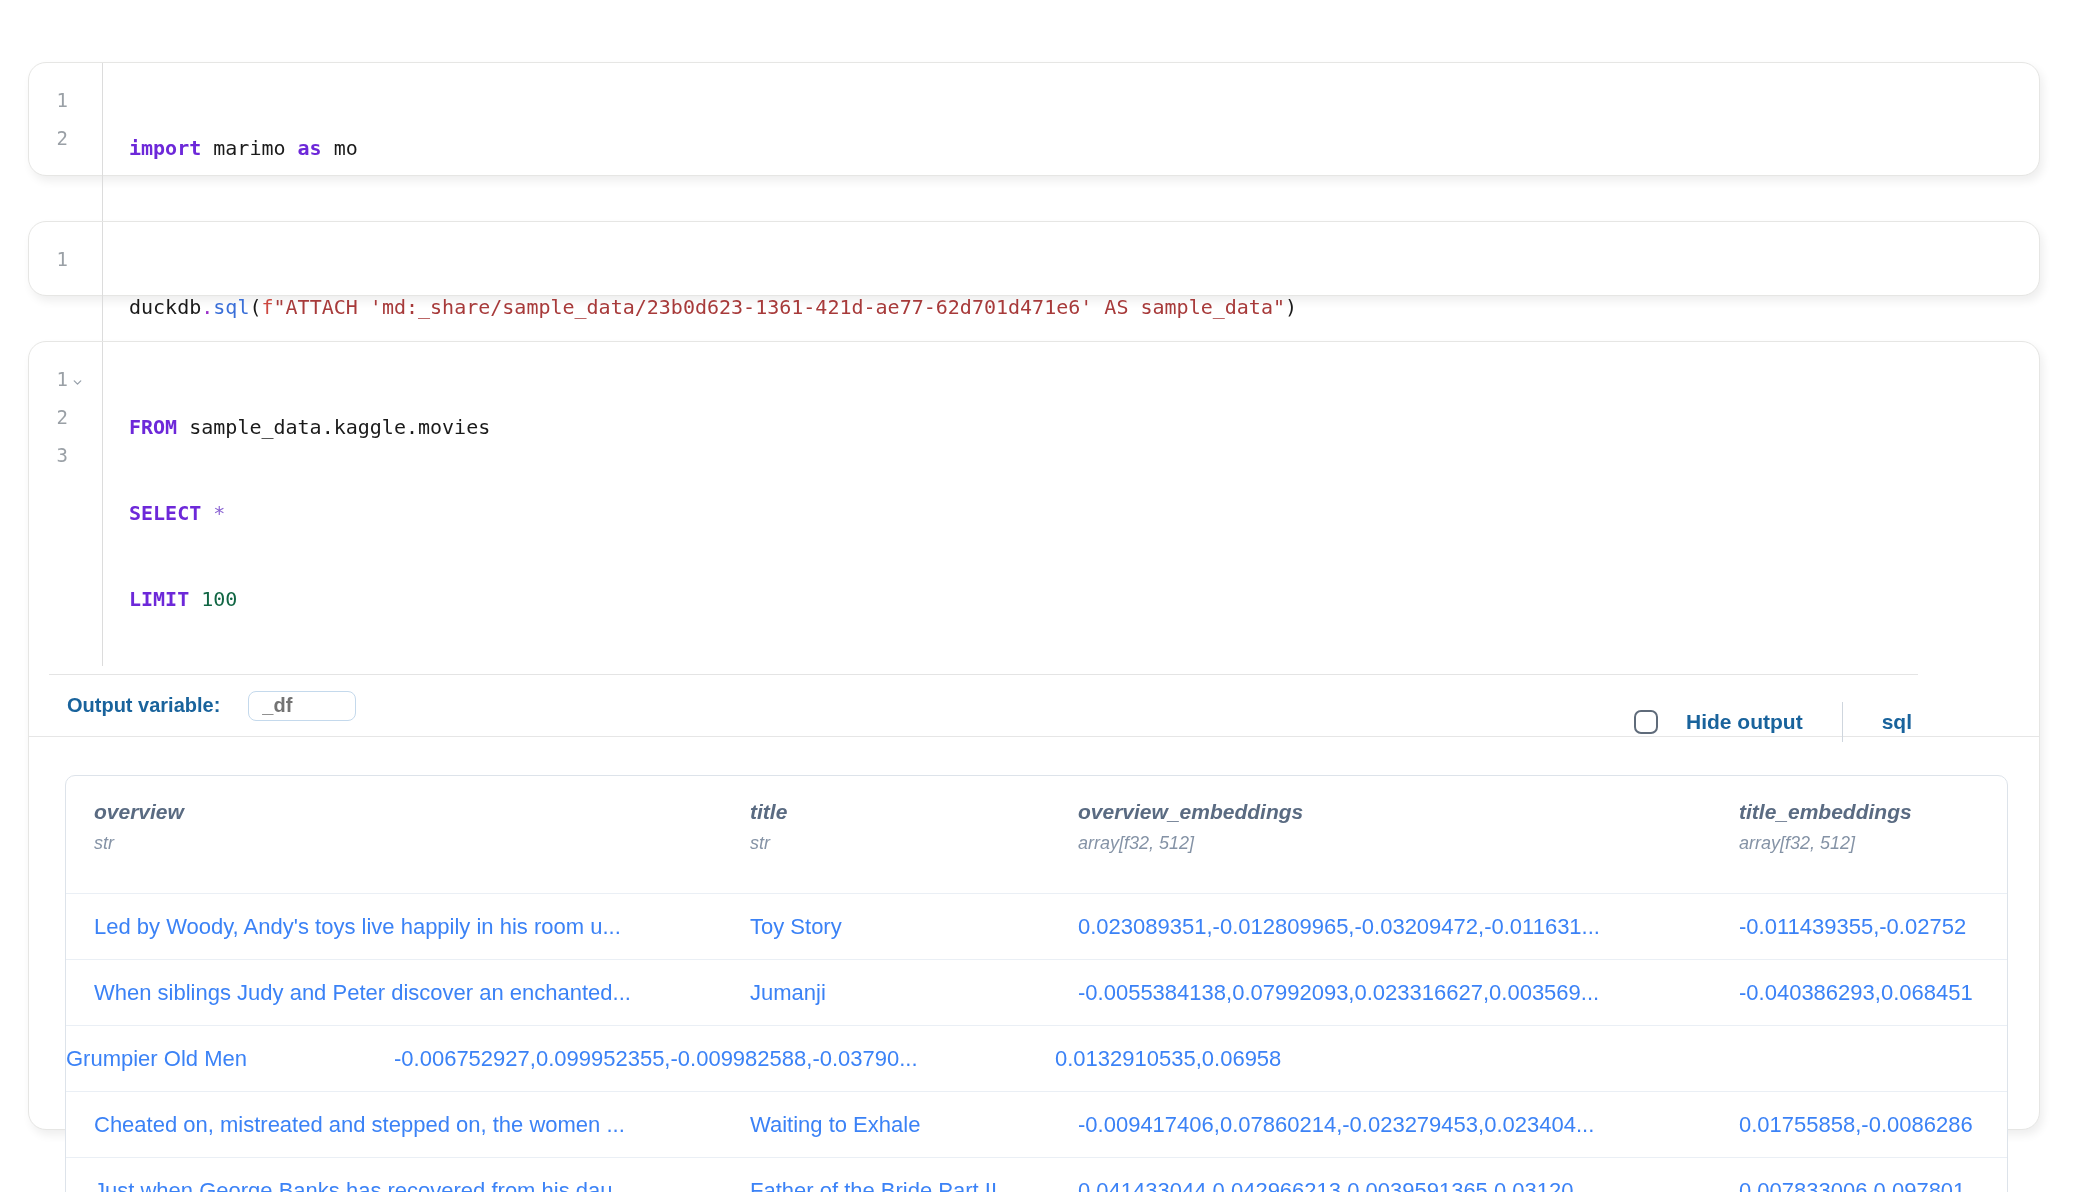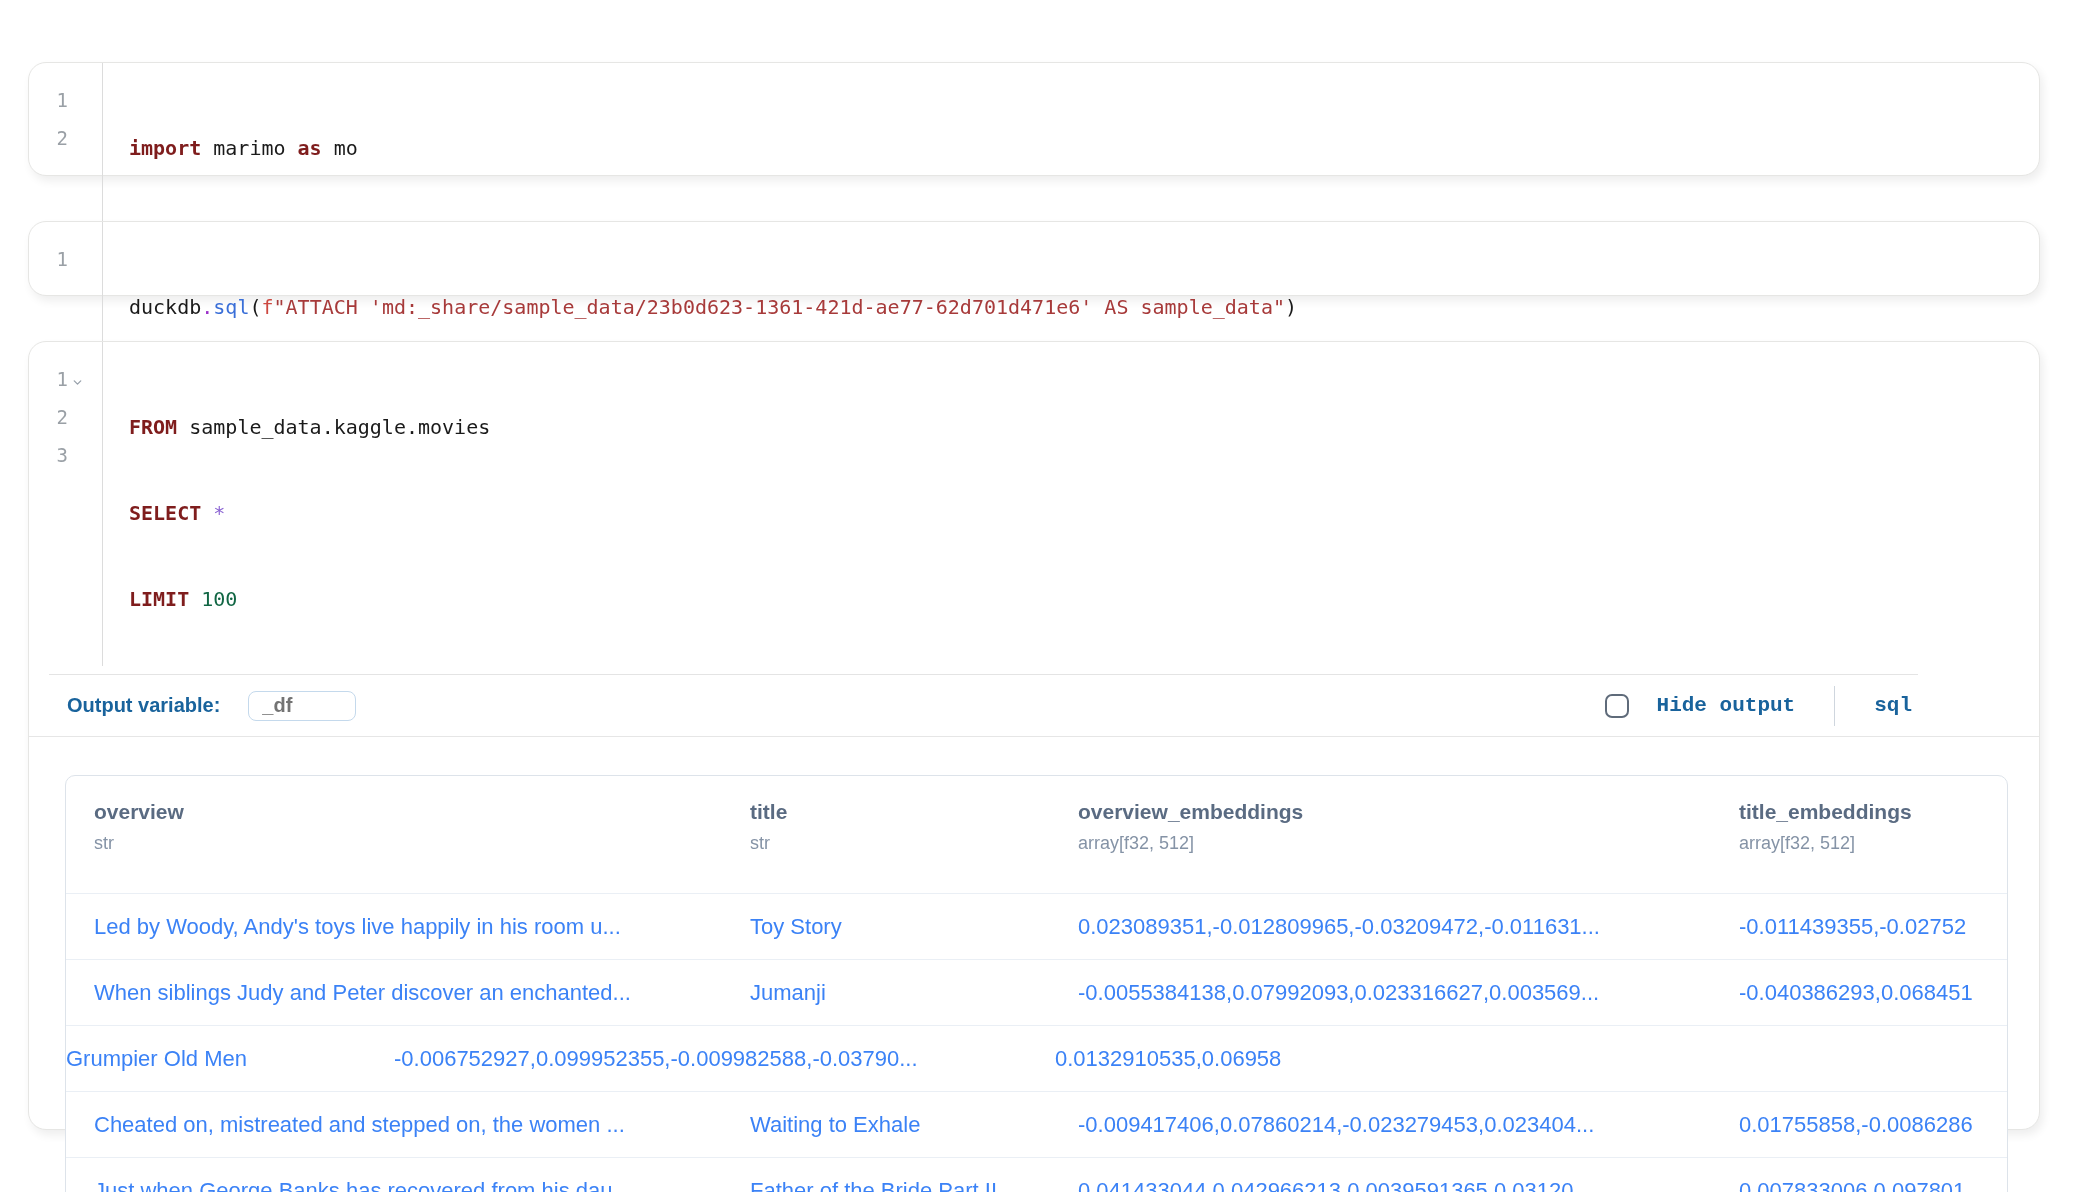--- a/index.html
+++ b/index.html
@@ -17,52 +17,52 @@
   .code-area{display:flex;align-items:stretch;}
   .gutter{width:74px;flex:none;border-right:1px solid #dcdcdc;
           padding-top:18px;box-sizing:border-box;
           font-family:"DejaVu Sans Mono",monospace;font-size:19px;color:#9aa0a6;}
   .ln{height:38px;line-height:38px;text-align:right;padding-right:34px;}
   .ln-fold{display:flex;justify-content:flex-end;align-items:center;padding-right:18px;gap:3px;}
   .fold-chevron{color:#98a1ab;margin-top:6px;}
   .code{padding:18px 0 0 26px;font-family:"DejaVu Sans Mono",monospace;
         font-size:20px;color:#1a1a1a;white-space:pre;}
   .code-line{height:38px;line-height:38px;}
-  .tok-kw{color:#7f1d1d;font-weight:600;}
+  .tok-kw{color:#6d28d9;font-weight:600;}
   .tok-id{color:#1a1a1a;}
   .tok-dot{color:#9b30c9;}
   .tok-fn{color:#3a6fd8;}
   .tok-paren{color:#1a1a1a;}
   .tok-fpre{color:#cc4840;}
   .tok-str{color:#a73a3a;}
   .tok-star{color:#8a63d2;}
   .tok-num{color:#116644;}
 
   
   .hr1{height:1px;background:#e4e4e4;margin:8px 0 0 20px;width:1869px;}
   .hr2{height:1px;background:#e6e6e6;width:100%;}
   .ovar-row{position:relative;height:61px;display:flex;align-items:center;padding-left:38px;}
   .ovar-label{color:#19639c;font-weight:700;font-size:20px;}
   .ovar-input{margin-left:28px;width:108px;height:30px;border:1px solid #c4d9ec;
               border-radius:8px;display:flex;align-items:center;padding-left:13px;
               color:#737373;font-weight:700;font-size:20px;box-sizing:border-box;}
-  .rhs-cluster{position:absolute;right:127px;top:0;height:61px;
-               display:flex;align-items:center;gap:13px;font-family:Liberation Mono, monospace;}
+  .rhs-cluster{position:absolute;right:127px;top:16px;height:61px;
+               display:flex;align-items:center;gap:13px;}
   .checkbox{width:24px;height:24px;border:2px solid #5f6b7a;border-radius:7px;
             background:#fff;box-sizing:border-box;}
   .hide-label{margin-left:15px;color:#19639c;font-weight:700;font-size:21px;}
   .vsep{width:1px;height:40px;background:#cfd6de;margin:0 26px;}
   .lang-badge{color:#19639c;font-weight:700;font-size:21px;}
 
   
   .table-box{margin:38px 0 0 36px;width:1943px;height:442px;
              border:1px solid #dde3ea;border-radius:10px;box-sizing:border-box;
              overflow:hidden;background:#fff;}
   .thead{display:flex;height:117px;box-sizing:border-box;padding-top:24px;}
-  .th{overflow:hidden;white-space:nowrap;}
+  .th{overflow:hidden;white-space:nowrap;font-style:italic;}
   .th-name{font-weight:700;font-size:21px;color:#5a6b82;}
   .th-type{margin-top:9px;font-size:18px;color:#8593a6;}
   .trow{display:flex;align-items:center;height:65px;border-top:1px solid #eaeff5;
         font-size:22px;color:#3b82f6;}
   .c1{flex:none;width:684px;padding-left:28px;box-sizing:border-box;overflow:hidden;white-space:nowrap;}
   .c2{flex:none;width:328px;overflow:hidden;white-space:nowrap;}
   .c3{flex:none;width:661px;overflow:hidden;white-space:nowrap;}
   .c4{flex:none;width:250px;overflow:hidden;white-space:nowrap;}
   .thead .c1{padding-left:28px;}
 </style>

